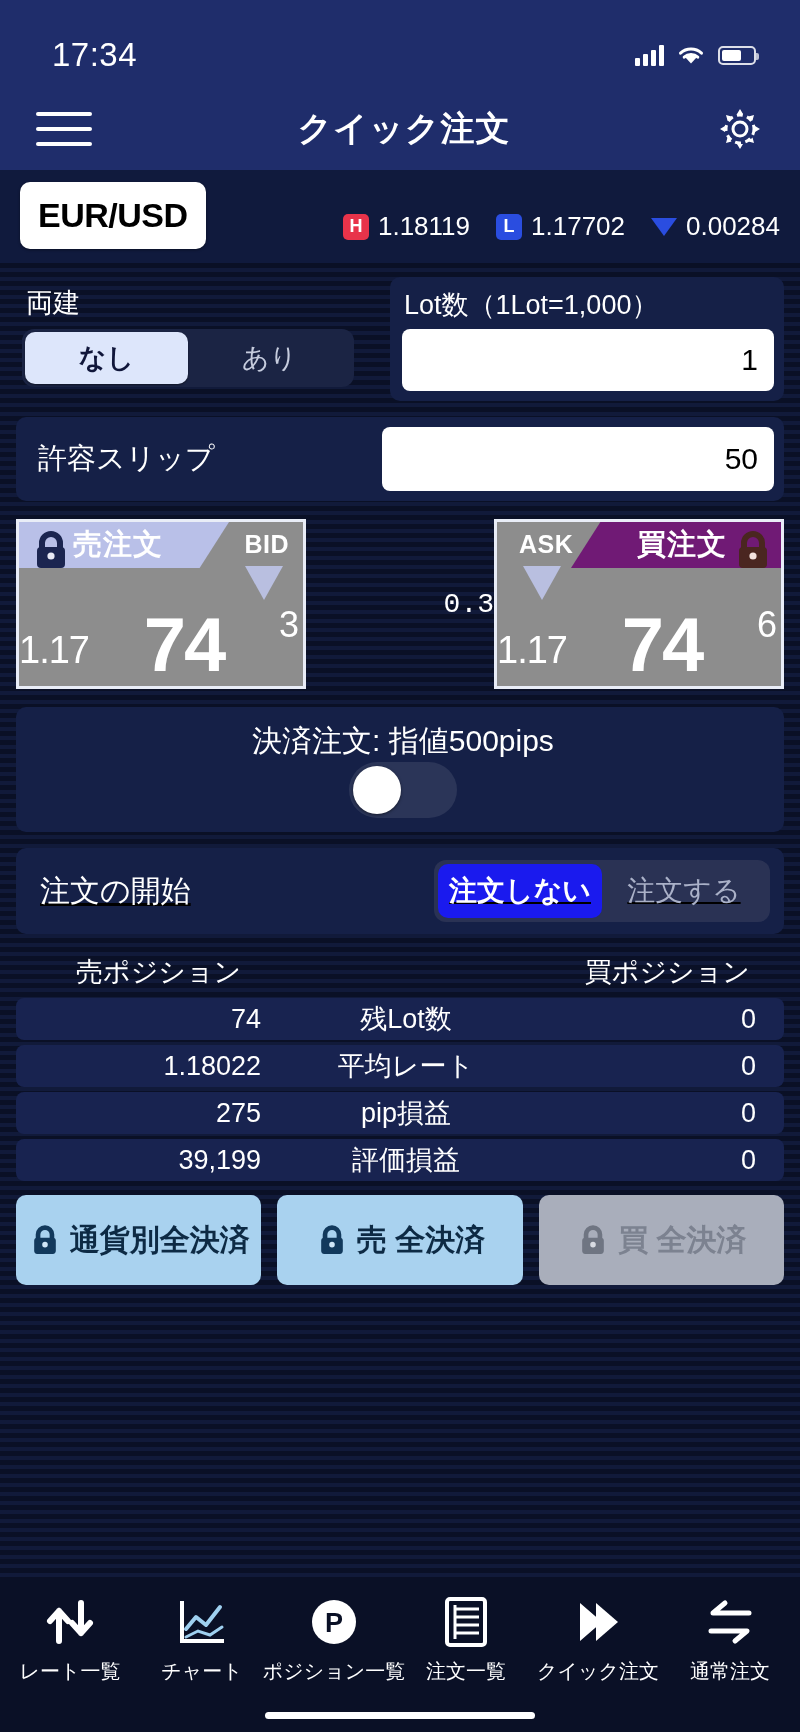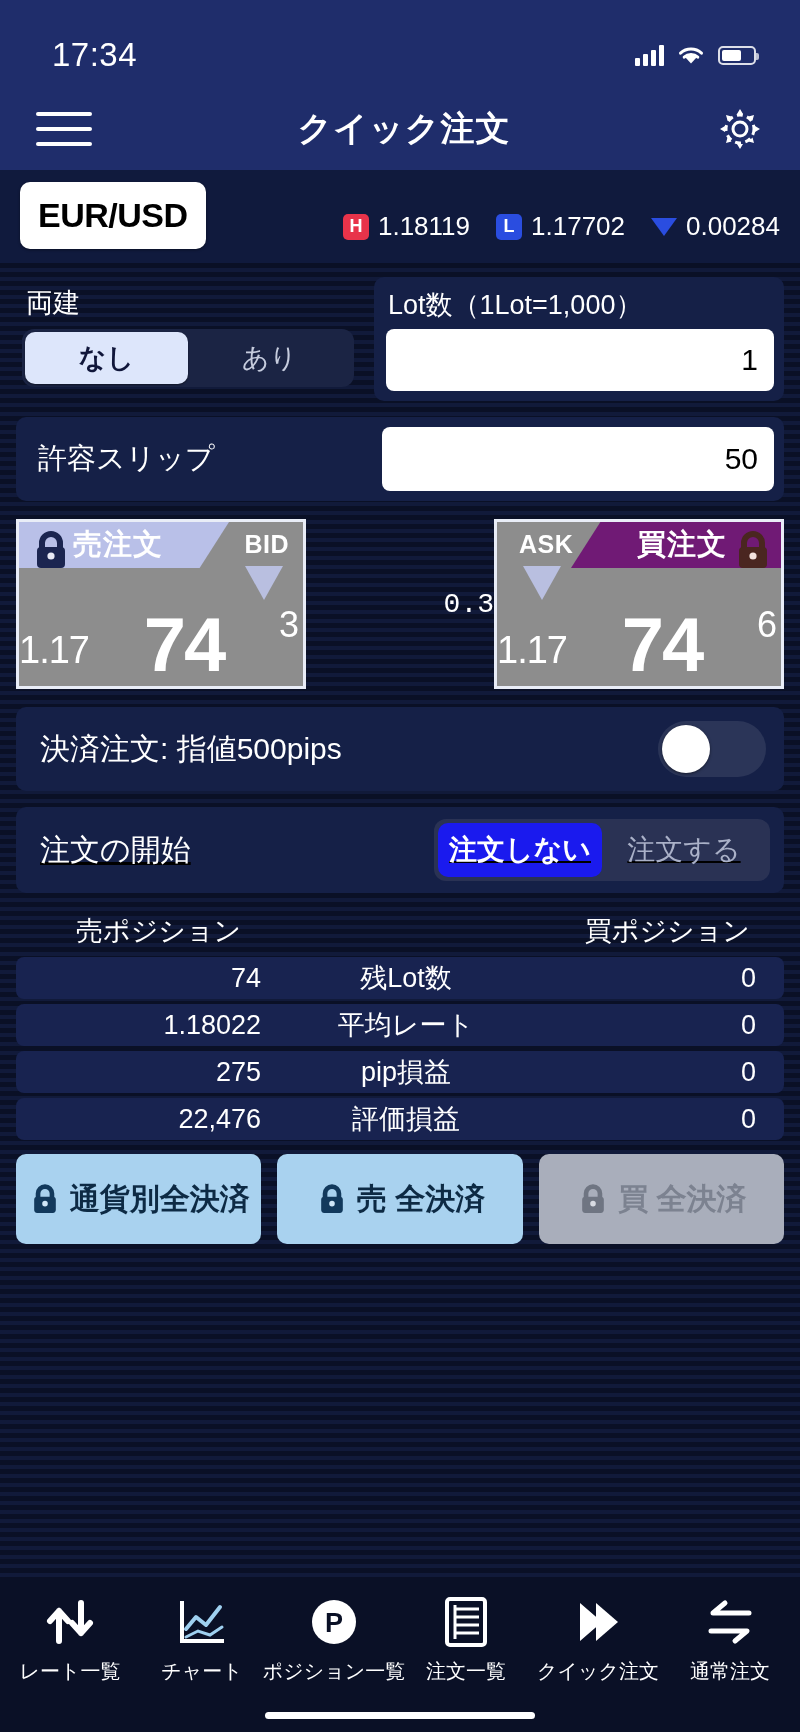--- a/index.html
+++ b/index.html
@@ -85,21 +85,21 @@
     flex: 1 1 auto;
     background:
       repeating-linear-gradient(180deg,
         #0a1026 0px, #0a1026 5px,
         #111a3a 5px, #111a3a 9px);
     padding: 0 16px;
     overflow: hidden;
   }
 
   
-  .grid-two { display:flex; gap: 0; margin-top: 14px; }
+  .grid-two { display:flex; gap: 16px; margin-top: 14px; }
   .cell-ryotate { flex: 0 0 358px; padding: 4px 0 0 6px; }
   .lbl { color:#fff; font-size:27px; padding: 4px 0 8px 4px; }
   .seg {
     display:flex; background:#1b2444; border-radius: 12px; overflow:hidden;
     width: 332px; height: 58px; align-items:center; padding: 3px;
   }
   .seg div {
     flex:1; text-align:center; font-size:27px; line-height: 52px; border-radius:10px;
     color:#c6ccde;
   }
@@ -162,20 +162,21 @@
   .p-small { font-size: 38px; font-weight:400; margin-bottom: 8px; letter-spacing:-1px;}
   .p-big { font-size: 76px; font-weight:700; line-height: .92; letter-spacing:-2px; }
   .p-sup { font-size: 36px; font-weight:500; margin-bottom: 34px; }
   .spread { flex:1 1 auto; text-align:right; color:#fff; font-size: 28px; font-family: Liberation Mono, monospace; }
 
   
   .settle {
     display:flex; align-items:center; justify-content:space-between;
     background:#152047; border-radius:10px; margin-top: 18px;
     padding: 14px 18px 14px 24px;
+    flex-direction: column;
   }
   .settle .t { color:#fff; font-size: 30px; }
   .switch {
     width: 108px; height: 56px; border-radius: 28px; background:#2b3558;
     display:flex; align-items:center; padding: 4px;
   }
   .switch .knob { width:48px; height:48px; border-radius:50%; background:#fff; box-shadow:0 1px 3px rgba(0,0,0,.5); }
 
   
   .startrow {
@@ -395,21 +396,21 @@
         <div class="c-l">1.18022</div>
         <div class="c-m">平均レート</div>
         <div class="c-r">0</div>
       </div>
       <div class="prow">
         <div class="c-l">275</div>
         <div class="c-m">pip損益</div>
         <div class="c-r">0</div>
       </div>
       <div class="prow">
-        <div class="c-l">22,476</div>
+        <div class="c-l">39,199</div>
         <div class="c-m">評価損益</div>
         <div class="c-r">0</div>
       </div>
     </div>
 
     <div class="closeall">
       <div class="cbtn cur">
         <span class="lk">
           <svg width="34" height="34" viewBox="0 0 44 44">
             <path d="M13 20 v-5 a9 9 0 0 1 18 0 v5" stroke="#12395c" stroke-width="6" fill="none"></path>

